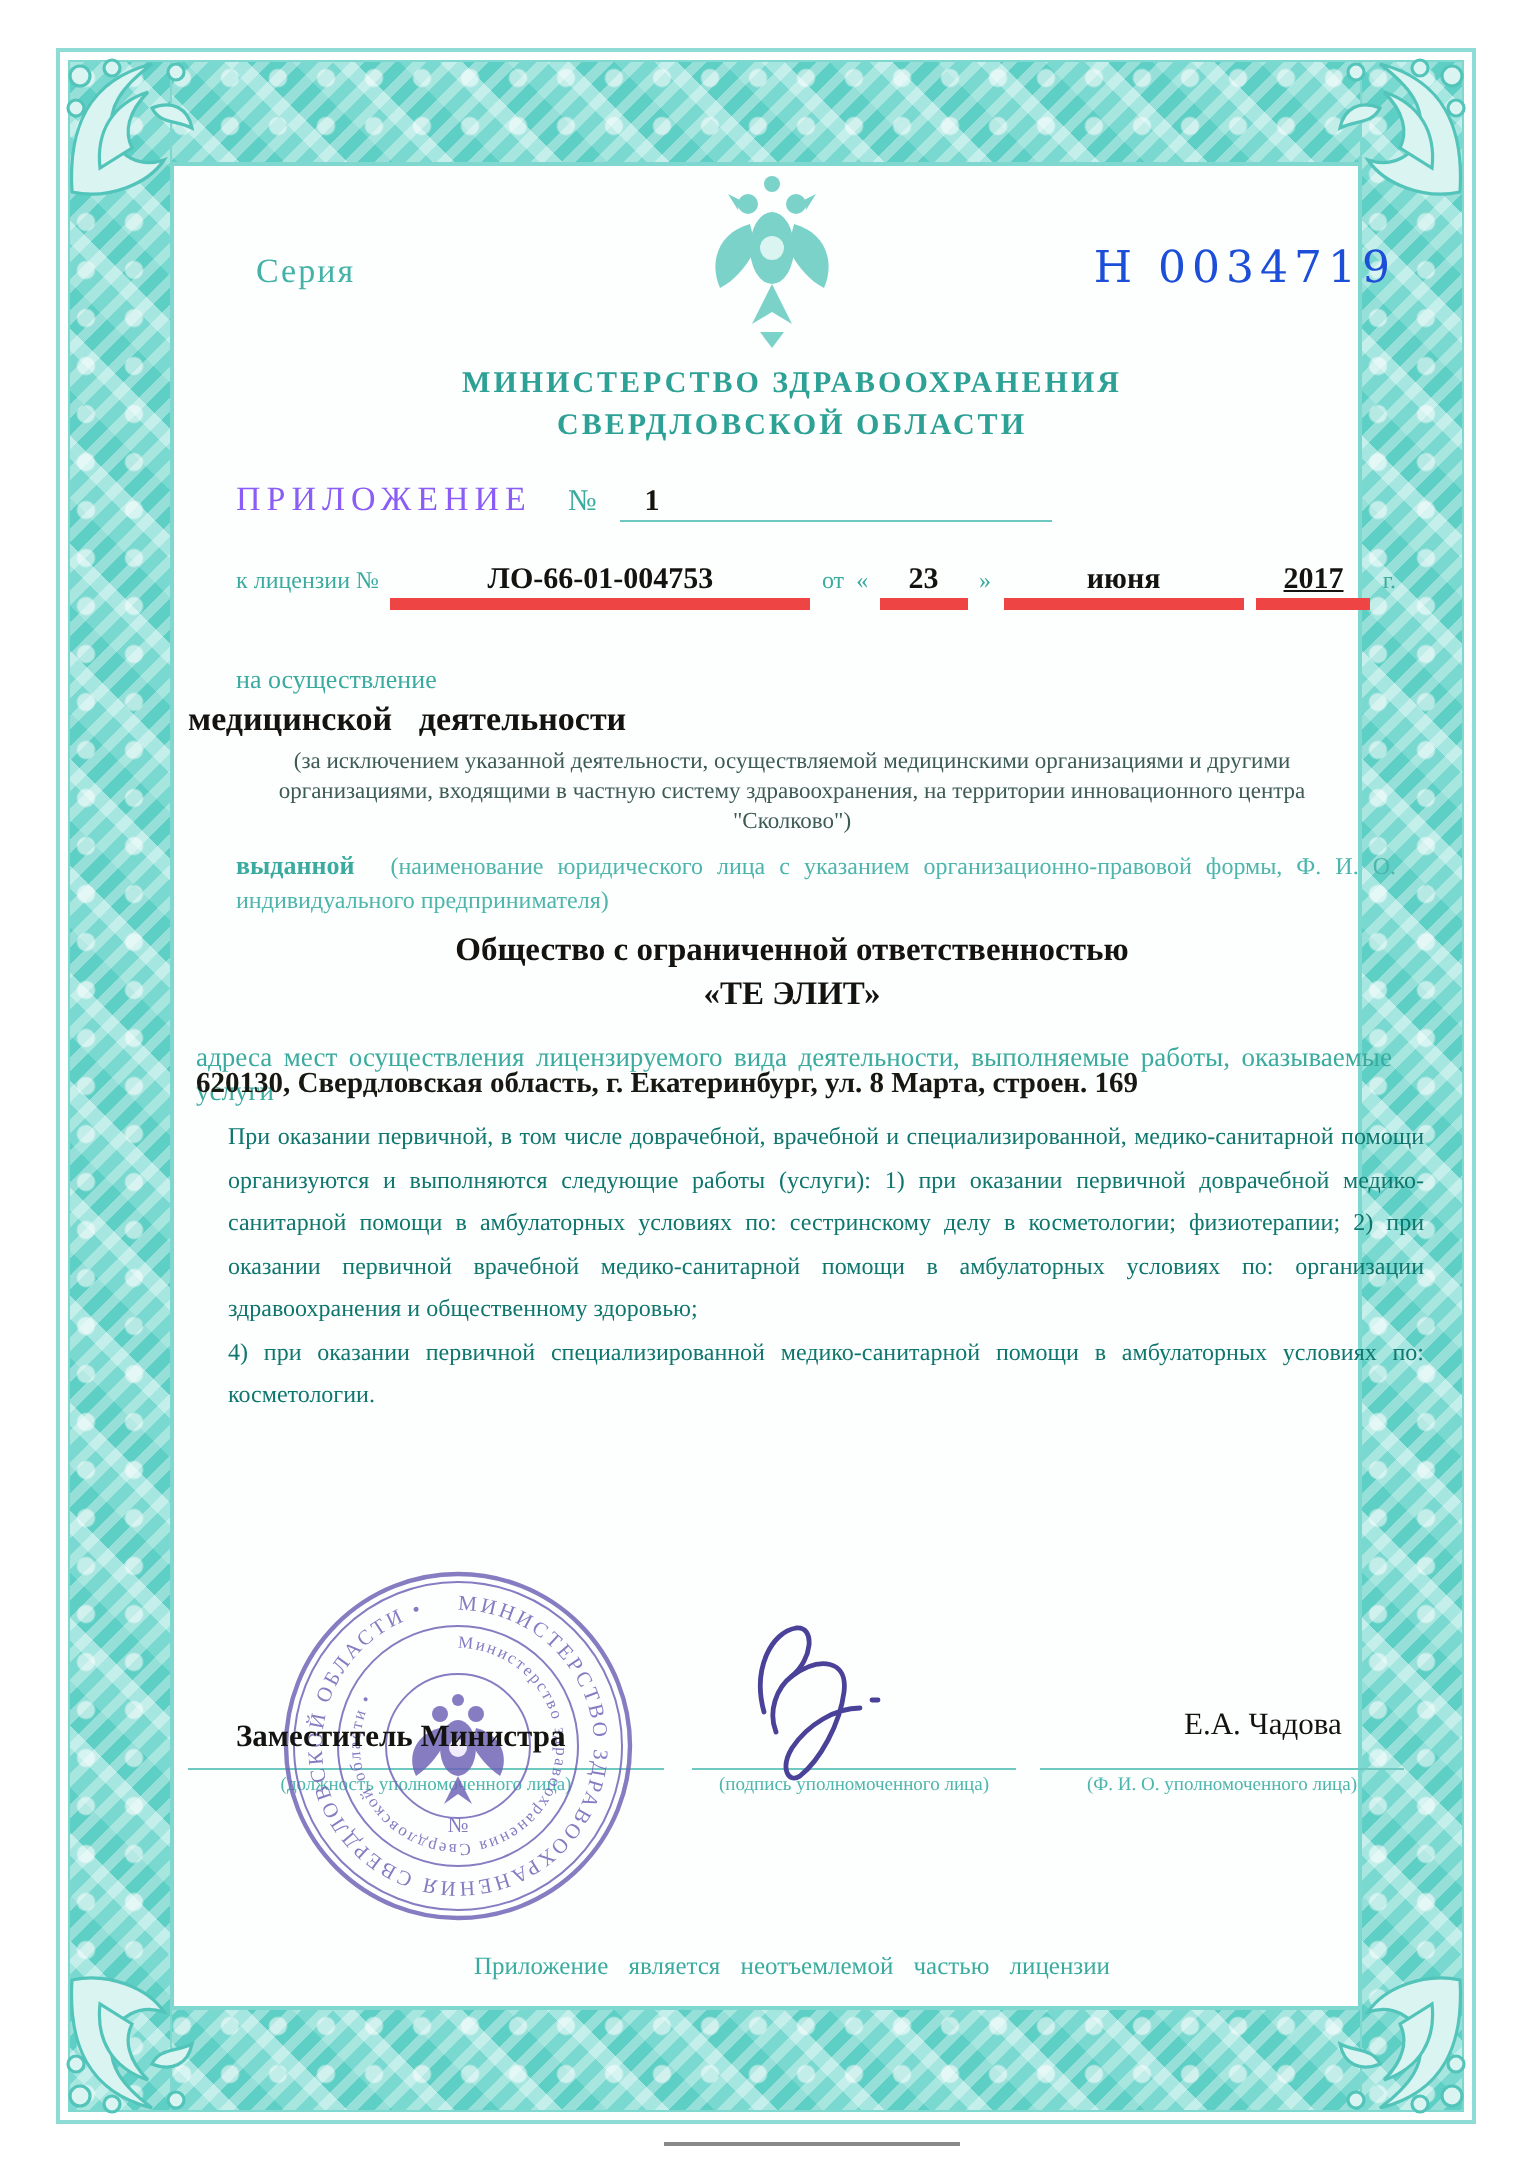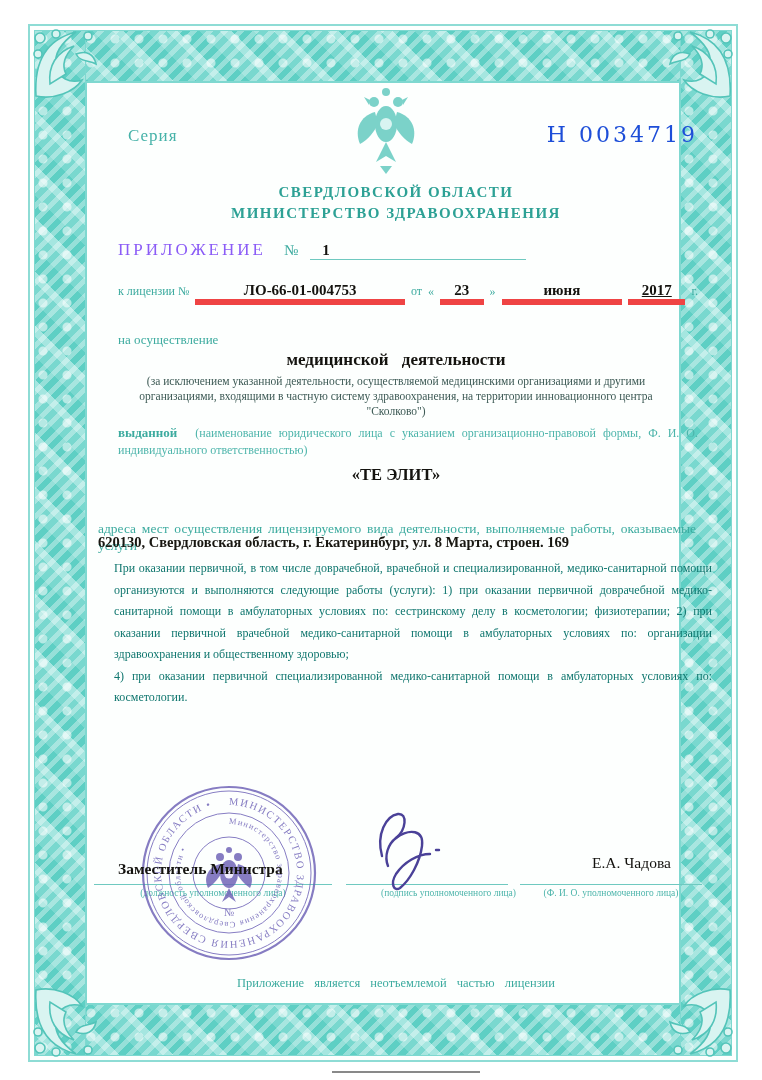--- a/index.html
+++ b/index.html
@@ -47,21 +47,21 @@
 
   .license-row{position:absolute;left:24px;top:200px;width:580px;display:flex;align-items:baseline;gap:6px;}
   .lic-label{font-size:12px;color:#3cab9f;white-space:nowrap;}
   .lic-value{border-bottom:6px solid #ef4444;font-weight:bold;font-size:15px;color:#14130f;text-align:center;}
   .lic-num{width:212px;}
   .lic-day{width:44px;}
   .lic-month{width:122px;}
   .lic-year{width:58px;text-decoration:underline;}
 
   .intro{position:absolute;left:24px;top:250px;font-size:13px;color:#3cab9f;}
-  .act-title{position:absolute;left:0;top:268px;width:100%;text-align:center;
+  .act-title{position:absolute;left:0;top:268px;width:100%;
              font-size:17px;font-weight:bold;word-spacing:9px;color:#14130f;}
   .act-note{position:absolute;left:32px;top:292px;width:540px;text-align:center;
             font-size:11.5px;line-height:15px;color:#3d5a55;}
 
   .issued{position:absolute;left:24px;top:342px;width:580px;font-size:12px;line-height:17px;
           color:#4db5ab;text-align:justify;}
   .issued b{font-size:13px;color:#3cab9f;margin-right:18px;}
 
   .org{position:absolute;left:0;top:382px;width:100%;text-align:center;
        font-size:16.5px;font-weight:bold;color:#14130f;line-height:22px;}
@@ -76,21 +76,21 @@
   .works p{margin:0;}
 
   .sig-position{position:absolute;left:24px;top:778px;font-size:15.5px;font-weight:bold;color:#14130f;z-index:4;}
   .sig-name{position:absolute;left:498px;top:772px;font-size:15.5px;color:#14130f;z-index:2;}
   .rule{position:absolute;top:802px;border-bottom:1px solid #6fc9c0;height:0;}
   .rule1{left:0px;width:238px;}
   .rule2{left:252px;width:162px;}
   .rule3{left:426px;width:182px;}
   .rule-lbl{position:absolute;top:806px;font-size:9.5px;color:#4db5ab;text-align:center;}
   .rl1{left:0px;width:238px;}
-  .rl2{left:244px;width:178px;text-align:right;}
+  .rl2{left:244px;width:178px;}
   .rl3{left:420px;width:194px;}
 
   .stamp{position:absolute;left:46px;top:702px;width:178px;height:178px;opacity:.82;z-index:3;}
   .signature{position:absolute;left:258px;top:722px;width:100px;height:92px;z-index:3;}
 
   .footer{position:absolute;left:0;top:894px;width:100%;text-align:center;
           font-size:12.5px;word-spacing:7px;color:#3cab9f;}
 
   .scan-smudge{position:absolute;left:332px;top:1071px;width:148px;height:2px;background:rgba(40,40,40,.55);}
 </style>
@@ -174,22 +174,22 @@
         <ellipse cx="36" cy="42" rx="11" ry="18"></ellipse>
         <path d="M25,30 C10,34 4,48 10,62 C18,58 24,50 28,42 Z"></path>
         <path d="M47,30 C62,34 68,48 62,62 C54,58 48,50 44,42 Z"></path>
         <path d="M36,60 L26,80 L36,74 L46,80 Z"></path>
         <circle cx="36" cy="42" r="6" fill="#d9f4f1"></circle>
         <path d="M30,84 L42,84 L36,92 Z"></path>
       </svg>
     </div>
 
     <div class="ministry">
+      <div>МИНИСТЕРСТВО ЗДРАВООХРАНЕНИЯ</div>
       <div>СВЕРДЛОВСКОЙ ОБЛАСТИ</div>
-      <div>МИНИСТЕРСТВО ЗДРАВООХРАНЕНИЯ</div>
     </div>
 
     <div class="annex-row">
       <span class="annex-label">ПРИЛОЖЕНИЕ</span>
       <span class="annex-no">№</span>
       <span class="annex-value">1</span>
     </div>
 
     <div class="license-row">
       <span class="lic-label">к лицензии №</span>
@@ -201,24 +201,25 @@
       <span class="lic-value lic-month">июня</span>
       <span class="lic-value lic-year">2017</span>
       <span class="lic-label">г.</span>
     </div>
 
     <div class="intro">на осуществление</div>
     <div class="act-title">медицинской  деятельности</div>
     <div class="act-note">(за исключением указанной деятельности, осуществляемой медицинскими организациями и другими организациями, входящими в частную систему здравоохранения, на территории инновационного центра "Сколково")</div>
 
     <div class="issued">
-      <b>выданной</b><span>(наименование юридического лица с указанием организационно-правовой формы, Ф. И. О. индивидуального ответственностью)</span>
+      <b>выданной</b><span>(наименование юридического лица с указанием организационно-правовой формы, Ф. И. О. индивидуального предпринимателя)</span>
     </div>
 
     <div class="org">
+      <div>Общество с ограниченной ответственностью</div>
       <div>«ТЕ ЭЛИТ»</div>
     </div>
 
     <div class="addr-block">
       <div class="addr-label">адреса мест осуществления лицензируемого вида деятельности, выполняемые работы, оказываемые услуги</div>
       <div class="addr-value">620130, Свердловская область, г. Екатеринбург, ул. 8 Марта, строен. 169</div>
     </div>
 
     <div class="works">
       <p>При оказании первичной, в том числе доврачебной, врачебной и специализированной, медико-санитарной помощи организуются и выполняются следующие работы (услуги): 1) при оказании первичной доврачебной медико-санитарной помощи в амбулаторных условиях по: сестринскому делу в косметологии; физиотерапии; 2) при оказании первичной врачебной медико-санитарной помощи в амбулаторных условиях по: организации здравоохранения и общественному здоровью;</p>

